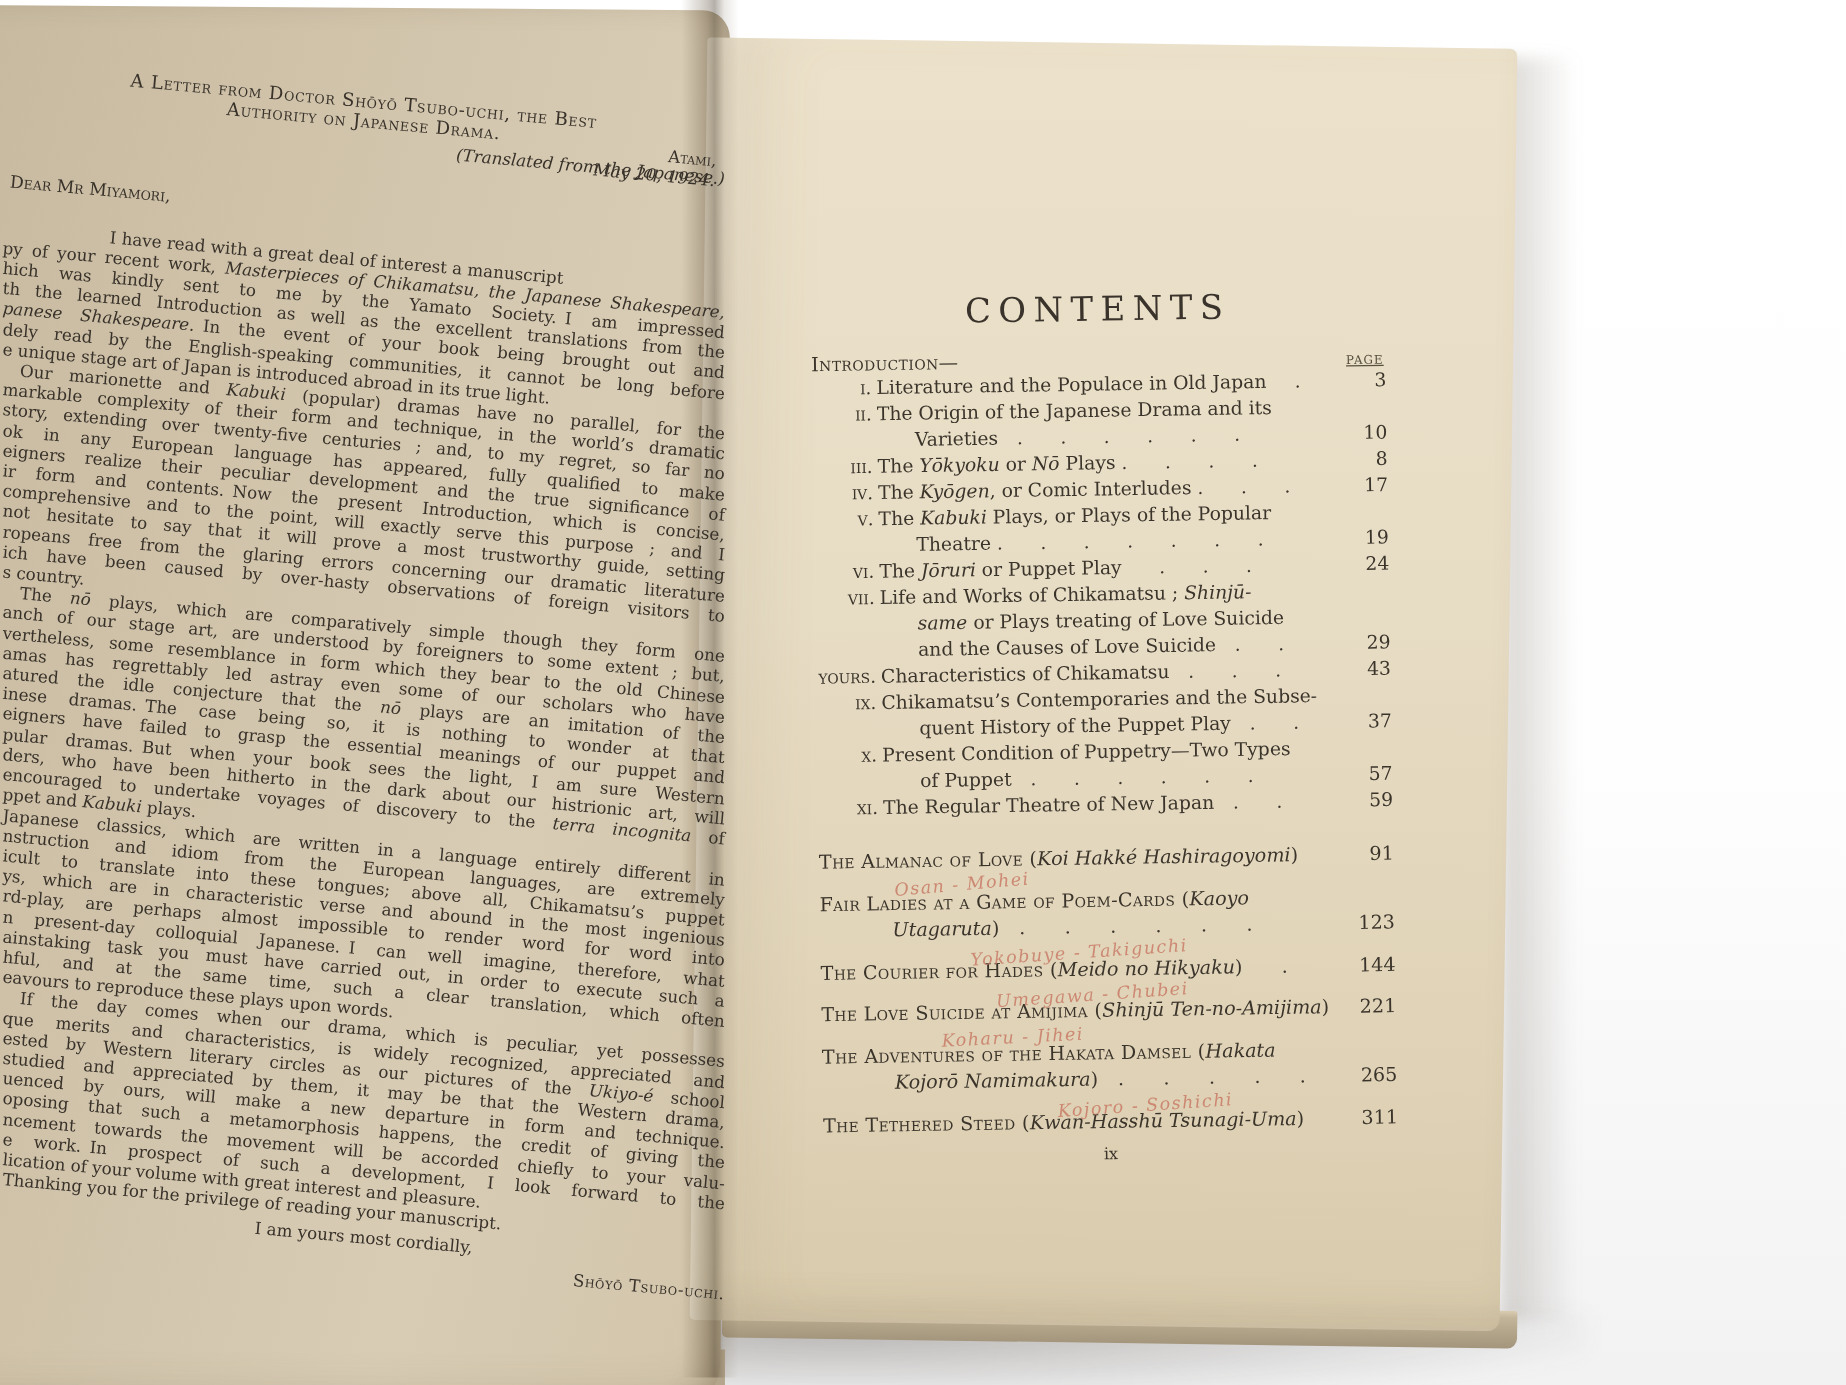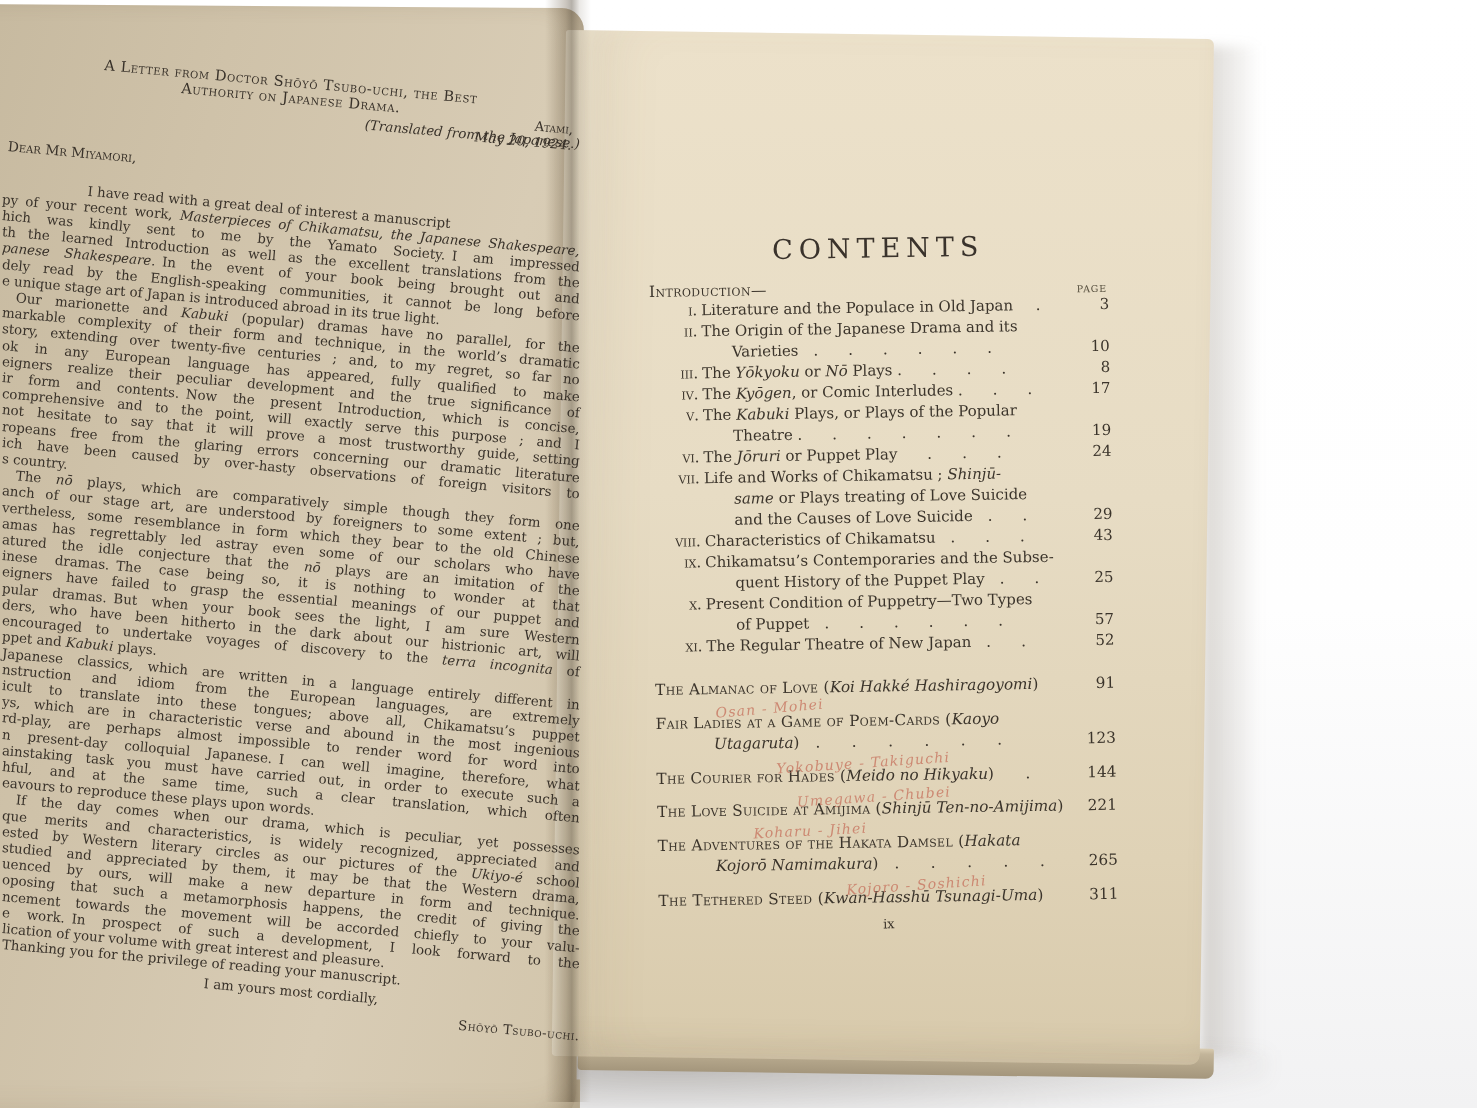--- a/index.html
+++ b/index.html
@@ -45,21 +45,21 @@
   .lp-closing{margin-top:5px;}
   .lp-sig{padding-right:56px;margin-top:2px;letter-spacing:.5px;}
   .sc{font-variant:small-caps;}
   .it,i{font-style:italic;}
   
   .right-col{position:absolute;left:648px;top:236px;width:460px;z-index:5;color:#3b342b;
              transform:rotate(-.9deg);transform-origin:0 0;}
   .rp-title{text-align:center;font-size:27px;letter-spacing:6px;color:#3a332c;}
   .rp-introrow{display:flex;justify-content:space-between;align-items:flex-end;margin-top:16px;}
   .rp-intro{font-size:15.5px;letter-spacing:.4px;}
-  .rp-pagelabel{font-size:9.5px;letter-spacing:.8px;color:#57503f;padding-right:2px;}
+  .rp-pagelabel{font-size:9.5px;letter-spacing:.8px;color:#57503f;padding-right:2px;text-decoration:underline;}
   .titem{display:grid;grid-template-columns:48px 1fr 44px;column-gap:4px;font-size:15px;line-height:21px;}
   .titem .num{text-align:right;font-variant:small-caps;}
   .tl{white-space:nowrap;}
   .tl.cont{padding-left:30px;}
   .pg{text-align:right;align-self:end;}
   .rp-entries{margin-top:10px;}
   .entry{display:grid;grid-template-columns:1fr 44px;column-gap:4px;font-size:15.3px;line-height:21.5px;
          margin-top:12px;position:relative;}
   .entry:first-child{margin-top:22px;}
   .entry .rm{font-variant:small-caps;letter-spacing:.3px;}
@@ -204,48 +204,48 @@
         <div class="titem">
           <span class="num">vii.</span>
           <div>
             <div class="tl"><span class="rm">Life and Works of Chikamatsu ; </span><i>Shinjū-</i></div>
             <div class="tl cont"><i>same</i><span class="rm"> or Plays treating of Love Suicide</span></div>
             <div class="tl cont"><span class="rm">and the Causes of Love Suicide .  .</span></div>
           </div>
           <span class="pg">29</span>
         </div>
         <div class="titem">
-          <span class="num">viii.</span>
+          <span class="num">yours.</span>
           <div>
             <div class="tl"><span class="rm">Characteristics of Chikamatsu .  .  .</span></div>
           </div>
           <span class="pg">43</span>
         </div>
         <div class="titem">
           <span class="num">ix.</span>
           <div>
             <div class="tl"><span class="rm">Chikamatsu’s Contemporaries and the Subse-</span></div>
             <div class="tl cont"><span class="rm">quent History of the Puppet Play .  .</span></div>
           </div>
-          <span class="pg">25</span>
+          <span class="pg">37</span>
         </div>
         <div class="titem">
           <span class="num">x.</span>
           <div>
             <div class="tl"><span class="rm">Present Condition of Puppetry—Two Types</span></div>
             <div class="tl cont"><span class="rm">of Puppet .  .  .  .  .  .</span></div>
           </div>
           <span class="pg">57</span>
         </div>
         <div class="titem">
           <span class="num">xi.</span>
           <div>
             <div class="tl"><span class="rm">The Regular Theatre of New Japan .  .</span></div>
           </div>
-          <span class="pg">52</span>
+          <span class="pg">59</span>
         </div>
       </div>
     <div class="rp-entries" id="toc-entries">
         <div class="entry e0">
           <div>
             <div class="tl"><span class="rm">The Almanac of Love (</span><i>Koi Hakké Hashiragoyomi</i><span class="rm">)</span></div>
           </div>
           <span class="pg">91</span>
           <span class="hw">Osan - Mohei</span>
         </div>

